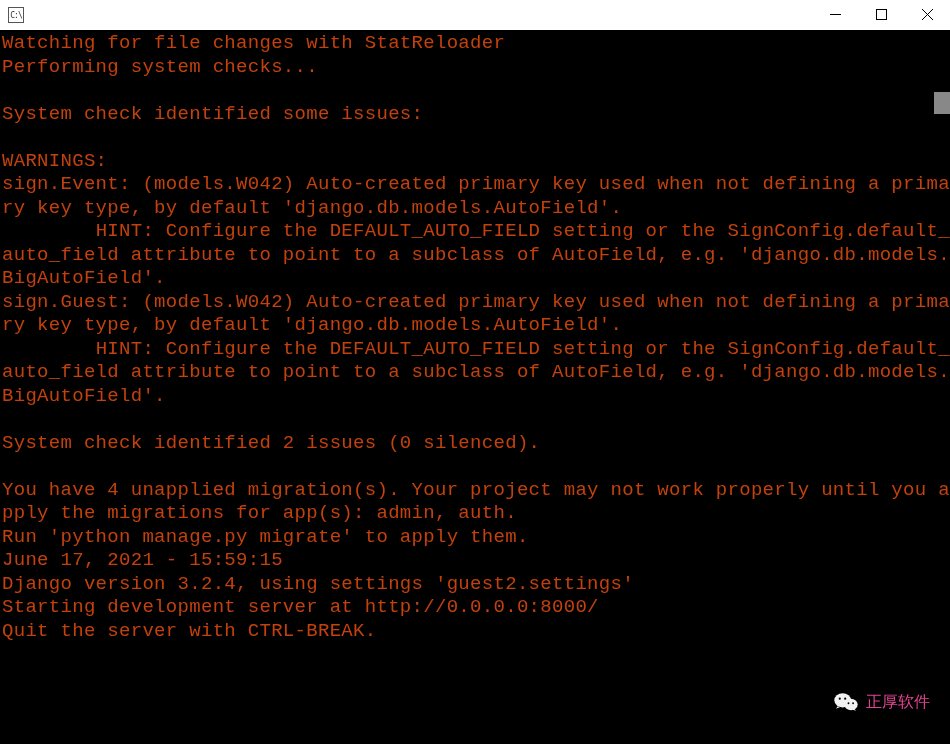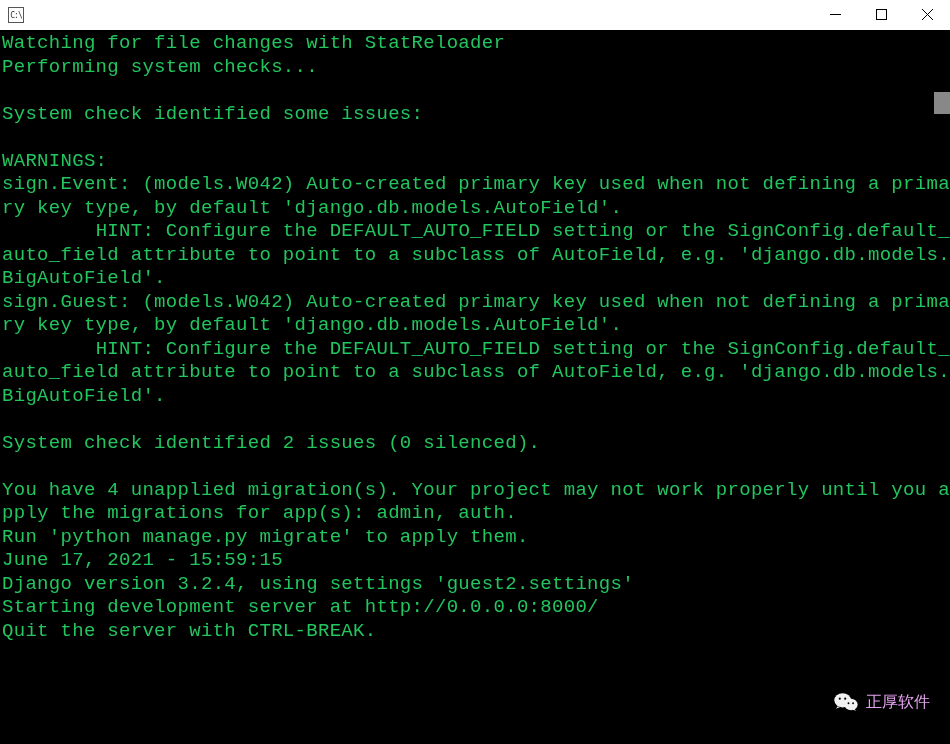--- a/index.html
+++ b/index.html
@@ -57,21 +57,21 @@
       justify-content: center;
       color: #000;
       font-size: 14px;
     }
     .titlebar-btn svg {
       width: 11px;
       height: 11px;
     }
     .terminal {
       padding: 2px 0 0 2px;
-      color: #22c55e;
+      color: #c2410c;
       font-size: 19px;
       line-height: 23.5px;
       white-space: pre-wrap;
       word-break: break-all;
       font-family: "NSimSun", "SimSun", "Courier New", monospace;
       letter-spacing: 0.3px;
     }
     .scrollbar-thumb {
       position: absolute;
       right: 0;
@@ -80,21 +80,21 @@
       height: 22px;
       background: #888;
     }
     .watermark {
       position: absolute;
       right: 20px;
       bottom: 30px;
       display: flex;
       align-items: center;
       gap: 8px;
-      color: #f0abfc;
+      color: #ec4899;
       font-family: "Microsoft YaHei", sans-serif;
       font-size: 16px;
       opacity: 0.95;
     }
     .watermark-icon {
       width: 24px;
       height: 24px;
       display: flex;
       align-items: center;
       justify-content: center;

